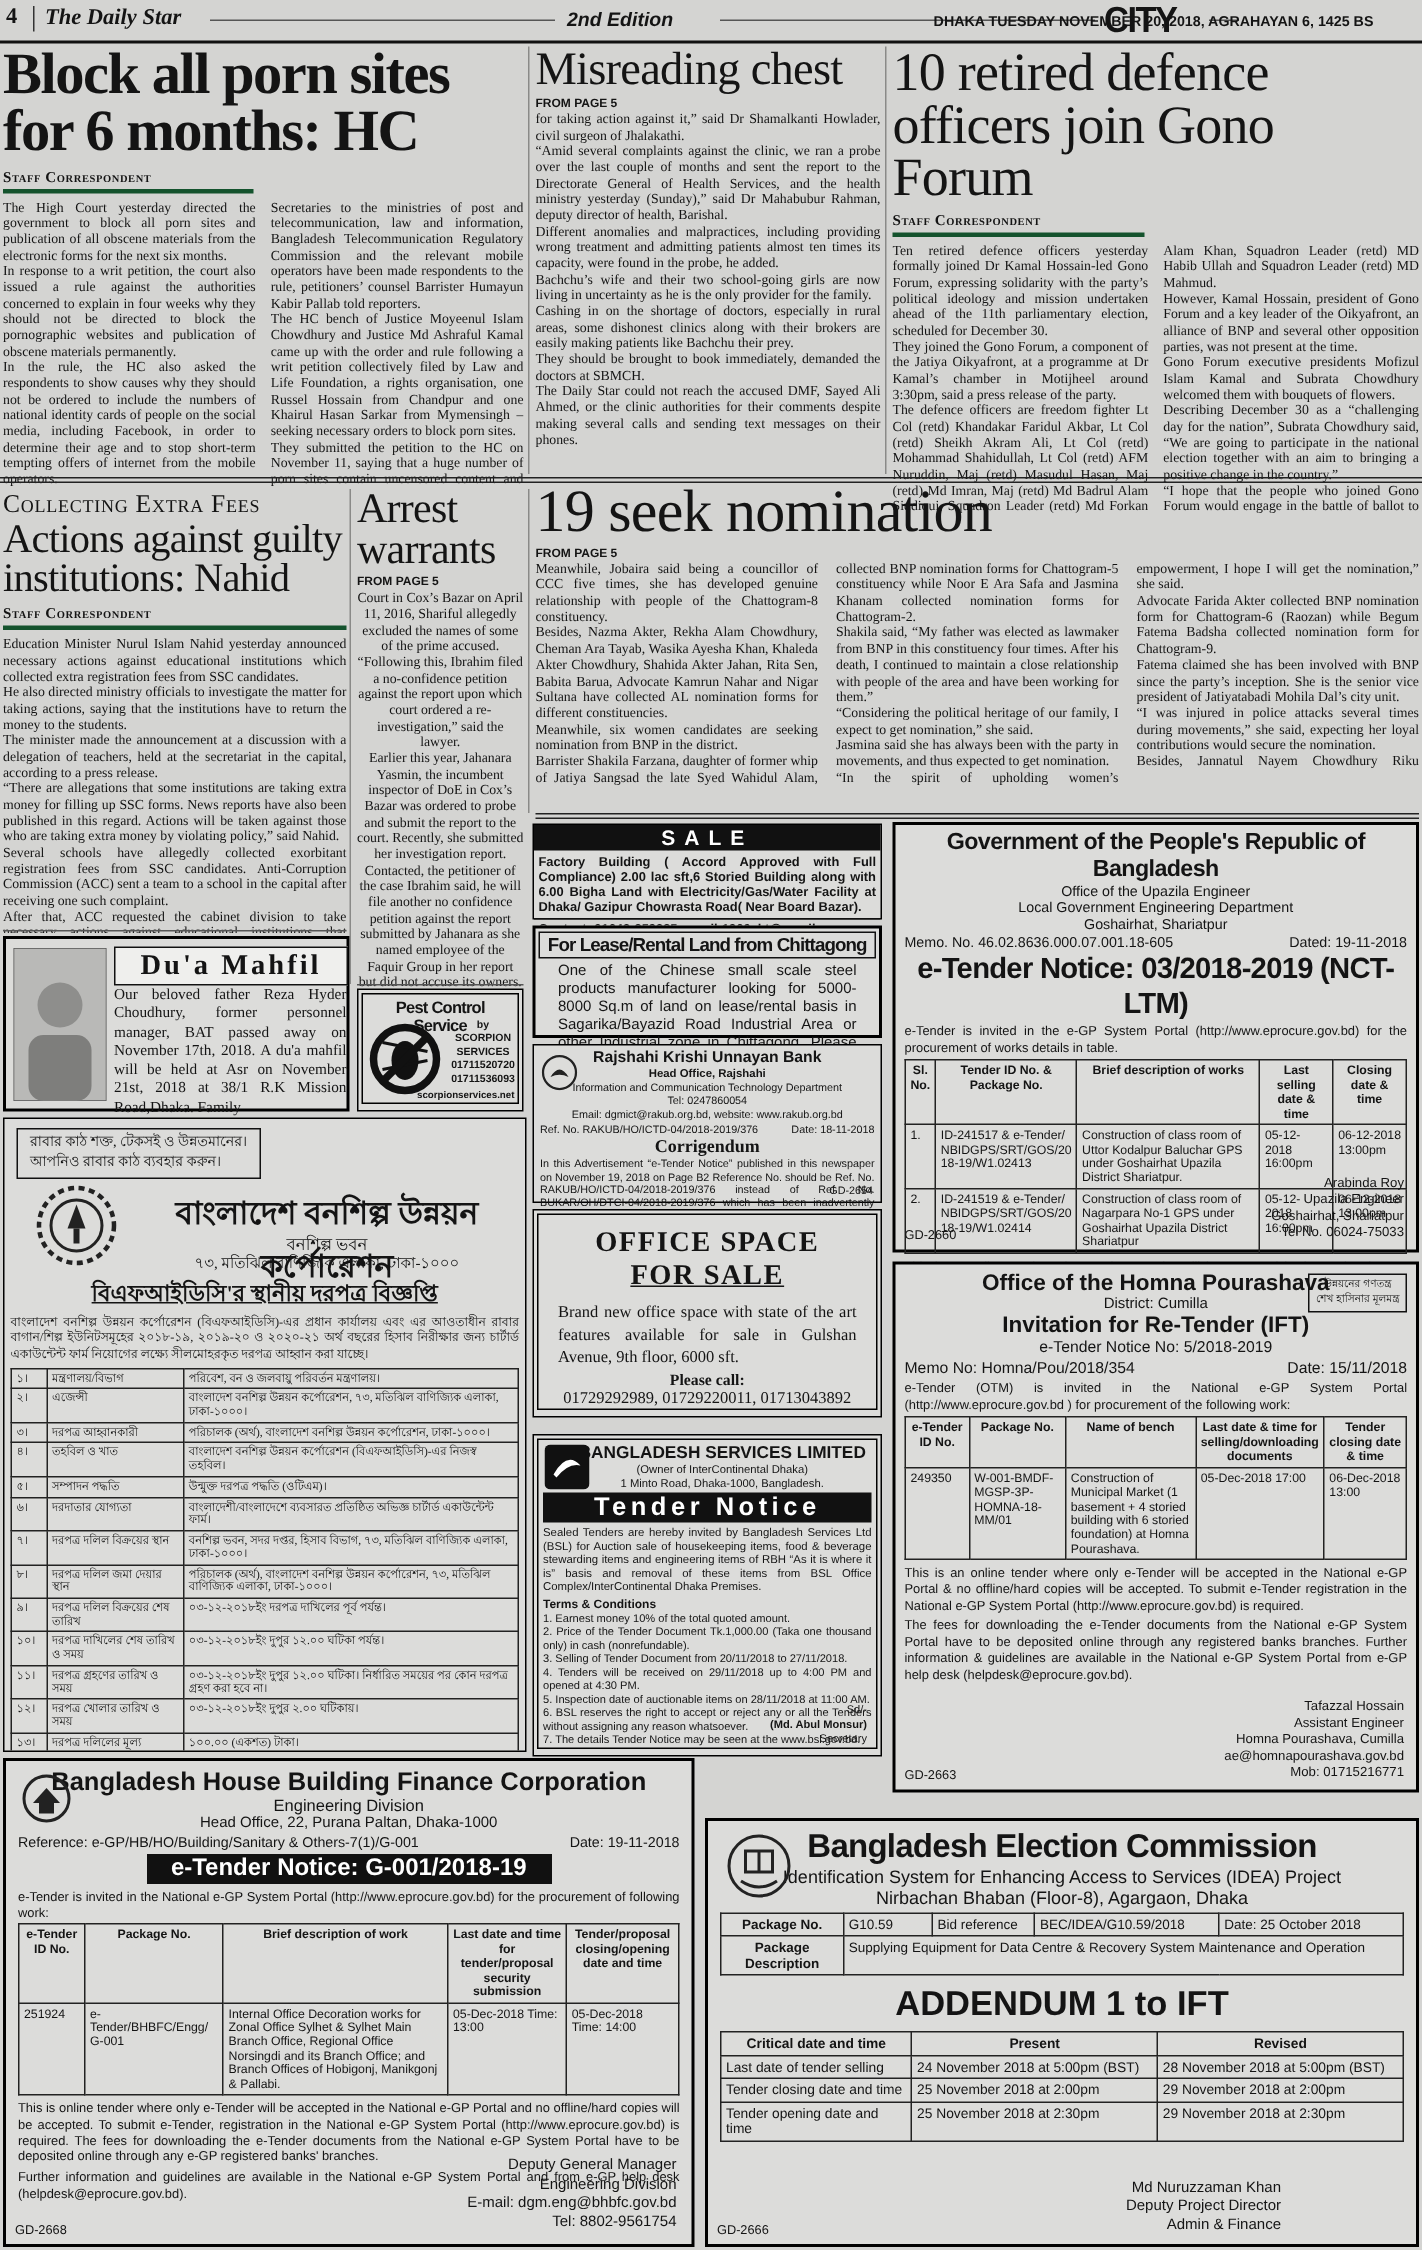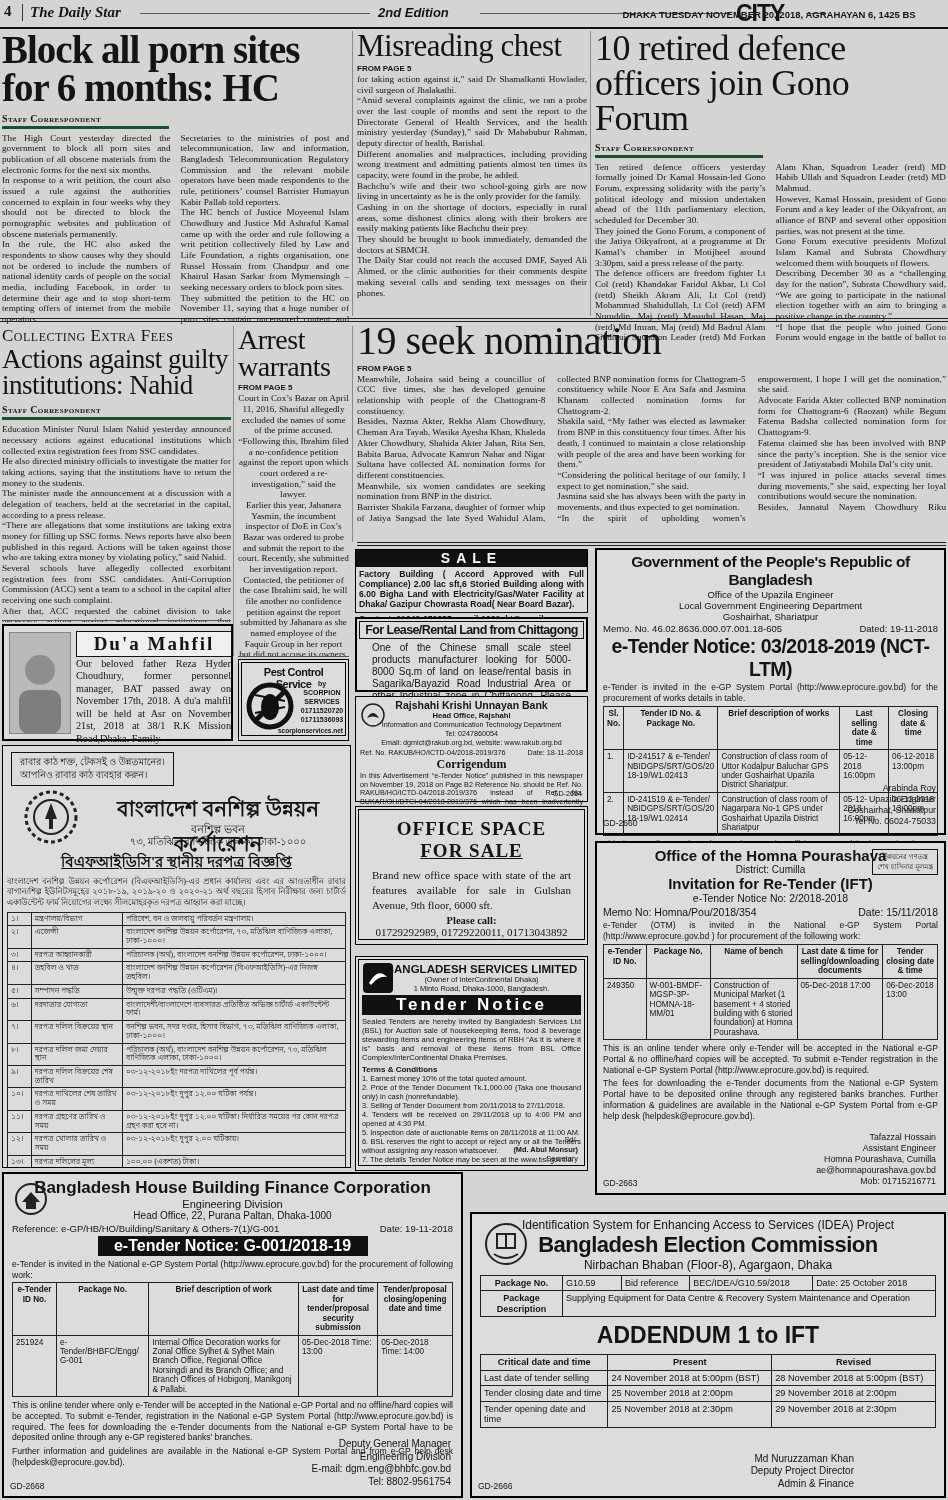--- a/index.html
+++ b/index.html
@@ -372,21 +372,21 @@
 Tel No. 06024-75033</div>
     <div class="gd">GD-2660</div>
   </div>
 
   <div class="abs adbox b2" style="left:595px;top:841px;width:351px;height:354px;padding:4px 6px;box-sizing:border-box">
     <div class="abs pre sans" style="right:6px;top:6px;border:1px solid #111;font-size:7px;text-align:center;padding:2px 4px;line-height:1.4">উন্নয়নের গণতন্ত্র
 শেখ হাসিনার মূলমন্ত্র</div>
     <div class="sans ctr" style="font-size:15px;font-weight:bold">Office of the Homna Pourashava</div>
     <div class="sans ctr" style="font-size:10px">District: Cumilla</div>
     <div class="sans ctr" style="font-size:15px;font-weight:bold">Invitation for Re-Tender (IFT)</div>
-    <div class="sans ctr" style="font-size:10.5px">e-Tender Notice No:  2/2018-2018</div>
+    <div class="sans ctr" style="font-size:10.5px">e-Tender Notice No:  5/2018-2019</div>
     <div class="sans" style="font-size:10.5px;display:flex;justify-content:space-between;margin:2px 0">
       <span>Memo No: Homna/Pou/2018/354</span>
       <span>Date:  15/11/2018</span>
     </div>
     <div class="note" style="margin:0 0 3px">e-Tender (OTM)  is invited in the National e-GP System Portal (http://www.eprocure.gov.bd ) for procurement of the following work:</div>
     <table class="ttab">
       <thead>
         <tr>
           <th style="width:13%">e-Tender ID No.</th>
           <th style="width:20%">Package No.</th>
@@ -459,22 +459,22 @@
     <div class="gd">GD-2668</div>
   </div>
 
   <div class="abs adbox b2" style="left:470px;top:1212px;width:476px;height:286px;padding:4px 8px;box-sizing:border-box">
     <svg class="abs" style="left:12px;top:8px" width="44" height="44" viewBox="0 0 44 44">
       <circle cx="22" cy="22" r="20" fill="none" stroke="#222" stroke-width="2"></circle>
       <rect x="13" y="12" width="18" height="14" fill="none" stroke="#222" stroke-width="2"></rect>
       <line x1="22" y1="12" x2="22" y2="26" stroke="#222" stroke-width="2"></line>
       <path d="M10 32 Q22 40 34 32" fill="none" stroke="#222" stroke-width="2"></path>
     </svg>
+    <div class="sans ctr" style="font-size:22px;font-weight:bold;letter-spacing:-.5px">Bangladesh Election Commission</div>
     <div class="sans ctr" style="font-size:12px">Identification System for Enhancing Access to Services (IDEA) Project</div>
-    <div class="sans ctr" style="font-size:22px;font-weight:bold;letter-spacing:-.5px">Bangladesh Election Commission</div>
     <div class="sans ctr" style="font-size:12px;margin-bottom:3px">Nirbachan Bhaban (Floor-8), Agargaon, Dhaka</div>
     <table class="ttab" style="font-size:9px">
       <tbody>
         <tr>
           <th style="width:18%">Package No.</th>
           <td style="width:13%" class="ctr">G10.59</td>
           <td style="width:15%" class="ctr">Bid reference</td>
           <td style="width:27%" class="ctr">BEC/IDEA/G10.59/2018</td>
           <td style="width:27%" class="ctr">Date: 25 October 2018</td>
         </tr>

